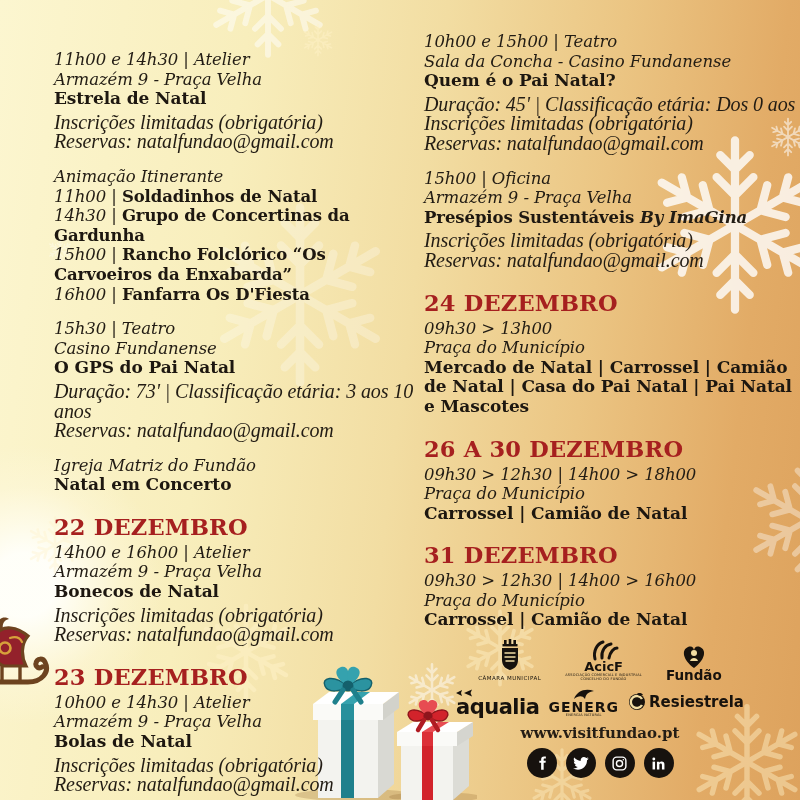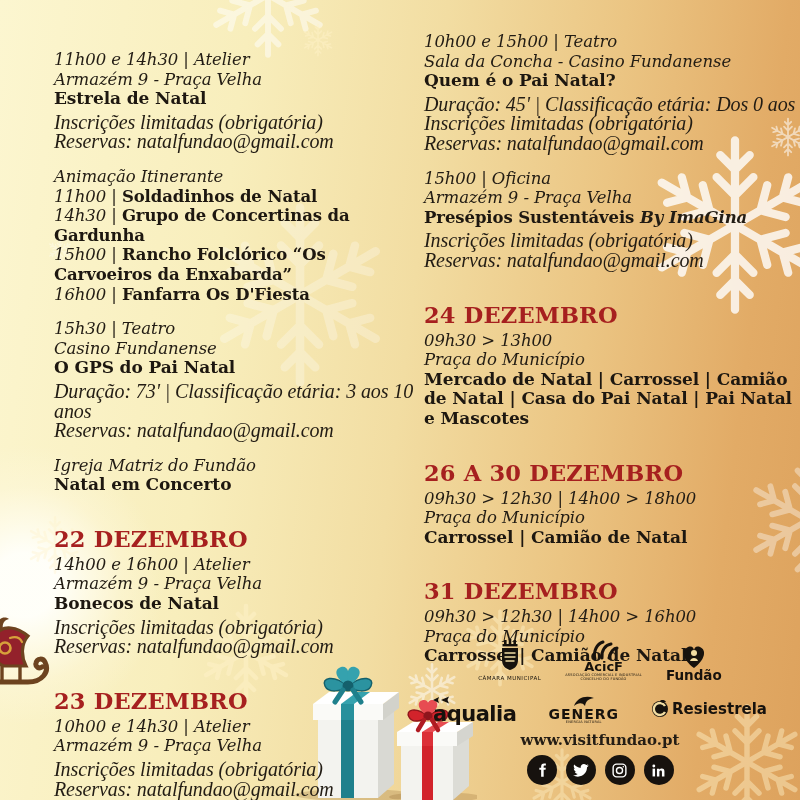--- a/index.html
+++ b/index.html
@@ -15,31 +15,31 @@
   .col-right{left:424px;top:32px;width:372px;}
   .block{margin-bottom:15px;}
   .ln{margin:0;font-size:16.5px;line-height:19.6px;font-style:italic;letter-spacing:-0.1px;}
   .ln .pre{font-style:italic;font-weight:normal;}
   .ln .bd, .ln.bold{font-style:normal;font-weight:700;color:#1d1710;}
   .ln.bold{font-size:17px;}
   .ln .suf{font-style:italic;font-weight:600;}
   .notes{margin-top:4px;}
   .ln.note{font-size:20px;font-family:Liberation Serif, serif;}
   .nw{white-space:nowrap;}
-  .date{margin:32px 0 4px;font-size:22.5px;line-height:24px;font-weight:700;font-style:normal;color:#a6201f;letter-spacing:0.2px;}
+  .date{margin:20px 0 4px;font-size:22.5px;line-height:24px;font-weight:700;font-style:normal;color:#a6201f;letter-spacing:0.2px;}
   .block:first-child .date{margin-top:0;}
 
   
   .flake{position:absolute;color:#ffffff;pointer-events:none;}
 
   
   .footer{position:absolute;left:450px;top:633px;width:300px;display:flex;flex-direction:column;align-items:center;}
   .sprow{display:flex;align-items:flex-end;justify-content:center;}
   .sprow1{gap:24px;height:48px;}
-  .sprow2{gap:32px;margin-top:12px;height:32px;align-items:center;}
+  .sprow2{gap:9px;margin-top:5px;height:32px;align-items:center;}
   .sponsor{display:flex;flex-direction:column;align-items:center;color:#17120d;}
   .sp-label{font-family:"DejaVu Sans","Liberation Sans",sans-serif;font-weight:700;}
   .sp-tiny{font-family:"DejaVu Sans","Liberation Sans",sans-serif;font-size:3.5px;line-height:4px;letter-spacing:0.2px;text-align:center;}
   .cm-label{font-size:5.5px;letter-spacing:0.5px;margin-top:2px;font-weight:400;}
   .acicf-label{font-size:13px;line-height:12px;}
   .fundao-label{font-size:13.5px;line-height:12px;}
   .aqualia-label{font-size:21px;line-height:18px;letter-spacing:-0.5px;}
   .generg-label{font-size:14px;line-height:12px;letter-spacing:1px;}
   .resi-row{display:flex;align-items:center;gap:3px;}
   .resi-label{font-size:15px;line-height:14px;}
@@ -205,20 +205,21 @@
     <p class="ln bold">Bonecos de Natal</p>
     <div class="notes">
       <p class="ln note">Inscrições limitadas (obrigatória)</p>
       <p class="ln note">Reservas: natalfundao@gmail.com</p>
     </div>
   </div>
   <div class="block">
     <h2 class="date">23 DEZEMBRO</h2>
     <p class="ln">10h00 e 14h30 | Atelier</p>
     <p class="ln">Armazém 9 - Praça Velha</p>
+    <p class="ln bold">Bolas de Natal</p>
     <div class="notes">
       <p class="ln note">Inscrições limitadas (obrigatória)</p>
       <p class="ln note">Reservas: natalfundao@gmail.com</p>
     </div>
   </div>
 </div>
 
 <div class="col col-right">
   <div class="block">
     <p class="ln">10h00 e 15h00 | Teatro</p>

